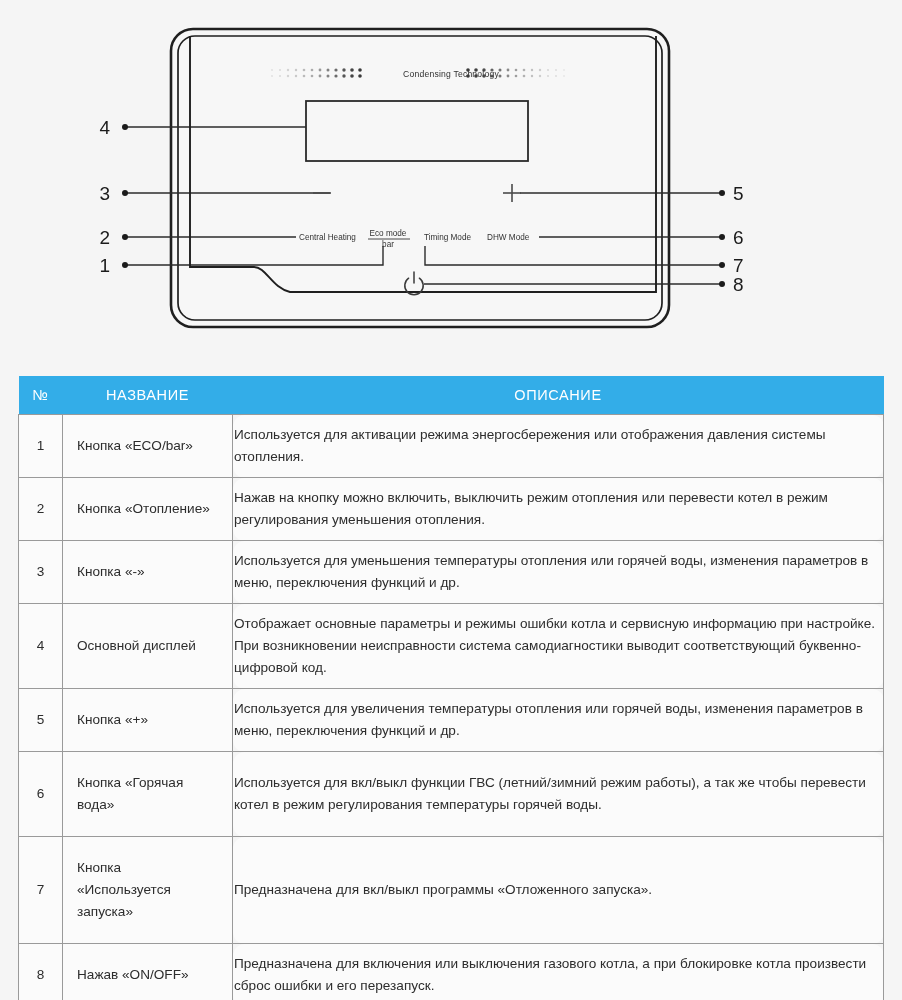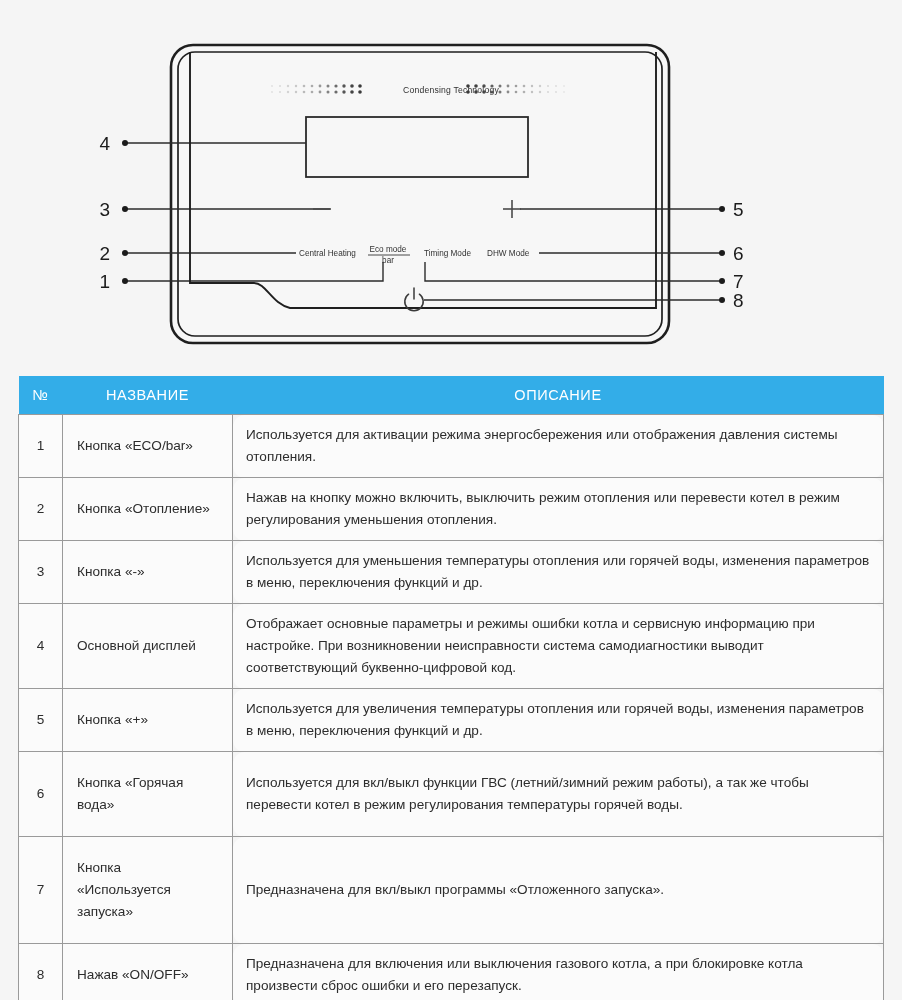--- a/index.html
+++ b/index.html
@@ -7,21 +7,21 @@
     width:902px;height:1000px;
     background:#f5f5f5;
     font-family:"Liberation Sans", sans-serif;
     color:#2a2a2a;
     overflow:hidden;
     position:relative;
   }
 
   
   #diagram{
-    position:absolute; left:0; top:16px; width:902px; height:366px;
+    position:absolute; left:0; top:0; width:902px; height:366px;
   }
   #diagram svg{display:block;}
 
   
   #spec-table{
     position:absolute; left:18px; top:376px;
     width:866px;
     border-collapse:collapse;
     table-layout:fixed;
   }
@@ -38,21 +38,21 @@
   #spec-table td{
     border:1px solid #9a9a9a;
     background:#fbfbfb;
     font-size:13.6px;
     line-height:1.62;
     color:#2d2d2d;
     vertical-align:middle;
   }
   td.num{ width:44px; text-align:center; font-size:15px; color:#333; }
   td.name{ width:170px; padding:20px 14px; }
-  td.desc{ padding:9px 13px;border-radius:12px; }
+  td.desc{ padding:9px 1px;border-radius:12px; }
   th.h-num{ width:44px; }
   th.h-name{ width:170px; }
 </style>
 </head>
 <body>
 
 <div id="diagram">
   <svg width="902" height="366" viewBox="0 0 902 366" xmlns="http://www.w3.org/2000/svg">
 
     <rect x="171" y="29" width="498" height="298" rx="22" ry="22" fill="#f7f7f7" stroke="#1f1f1f" stroke-width="2.6"></rect>

